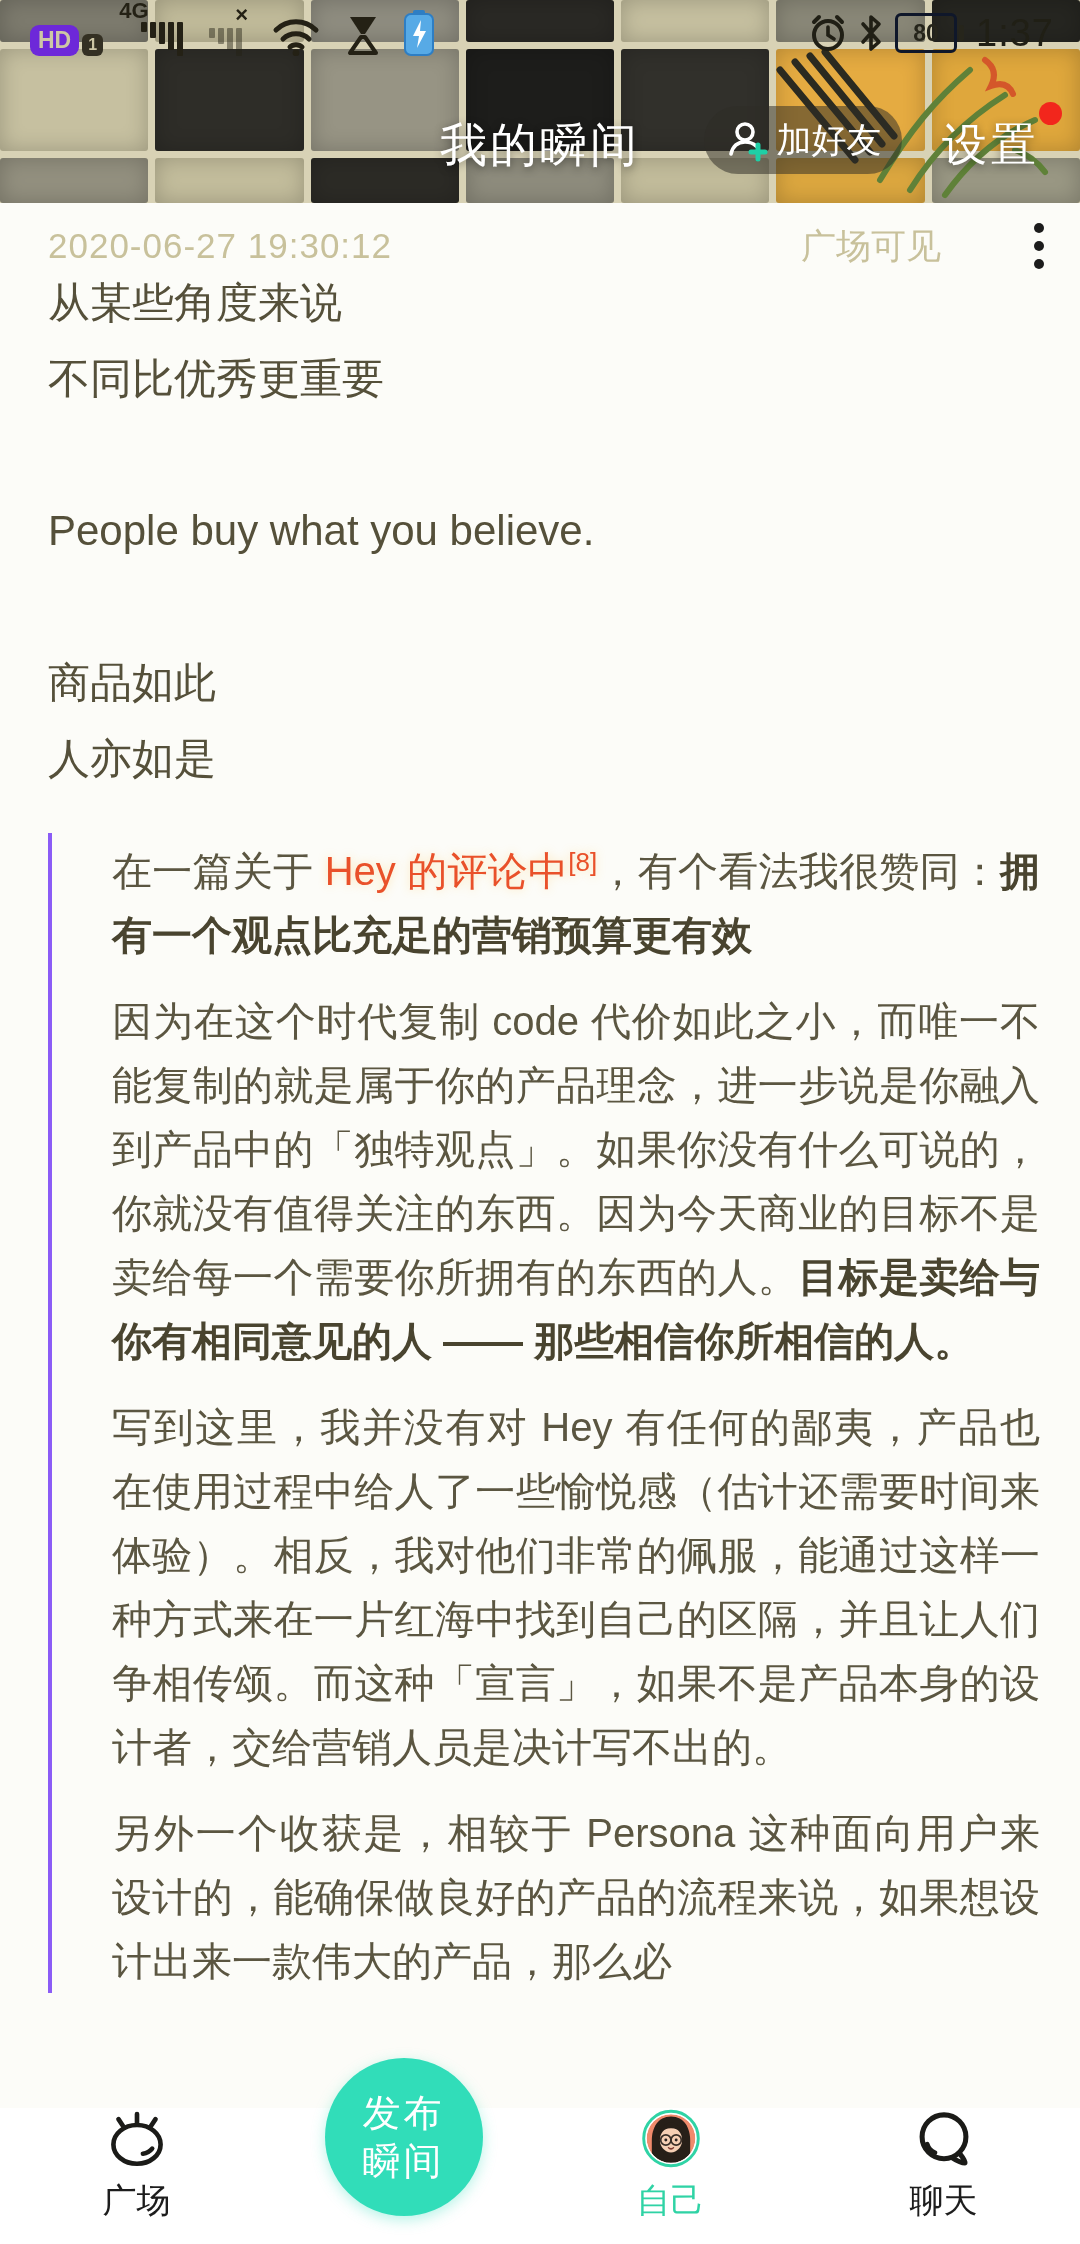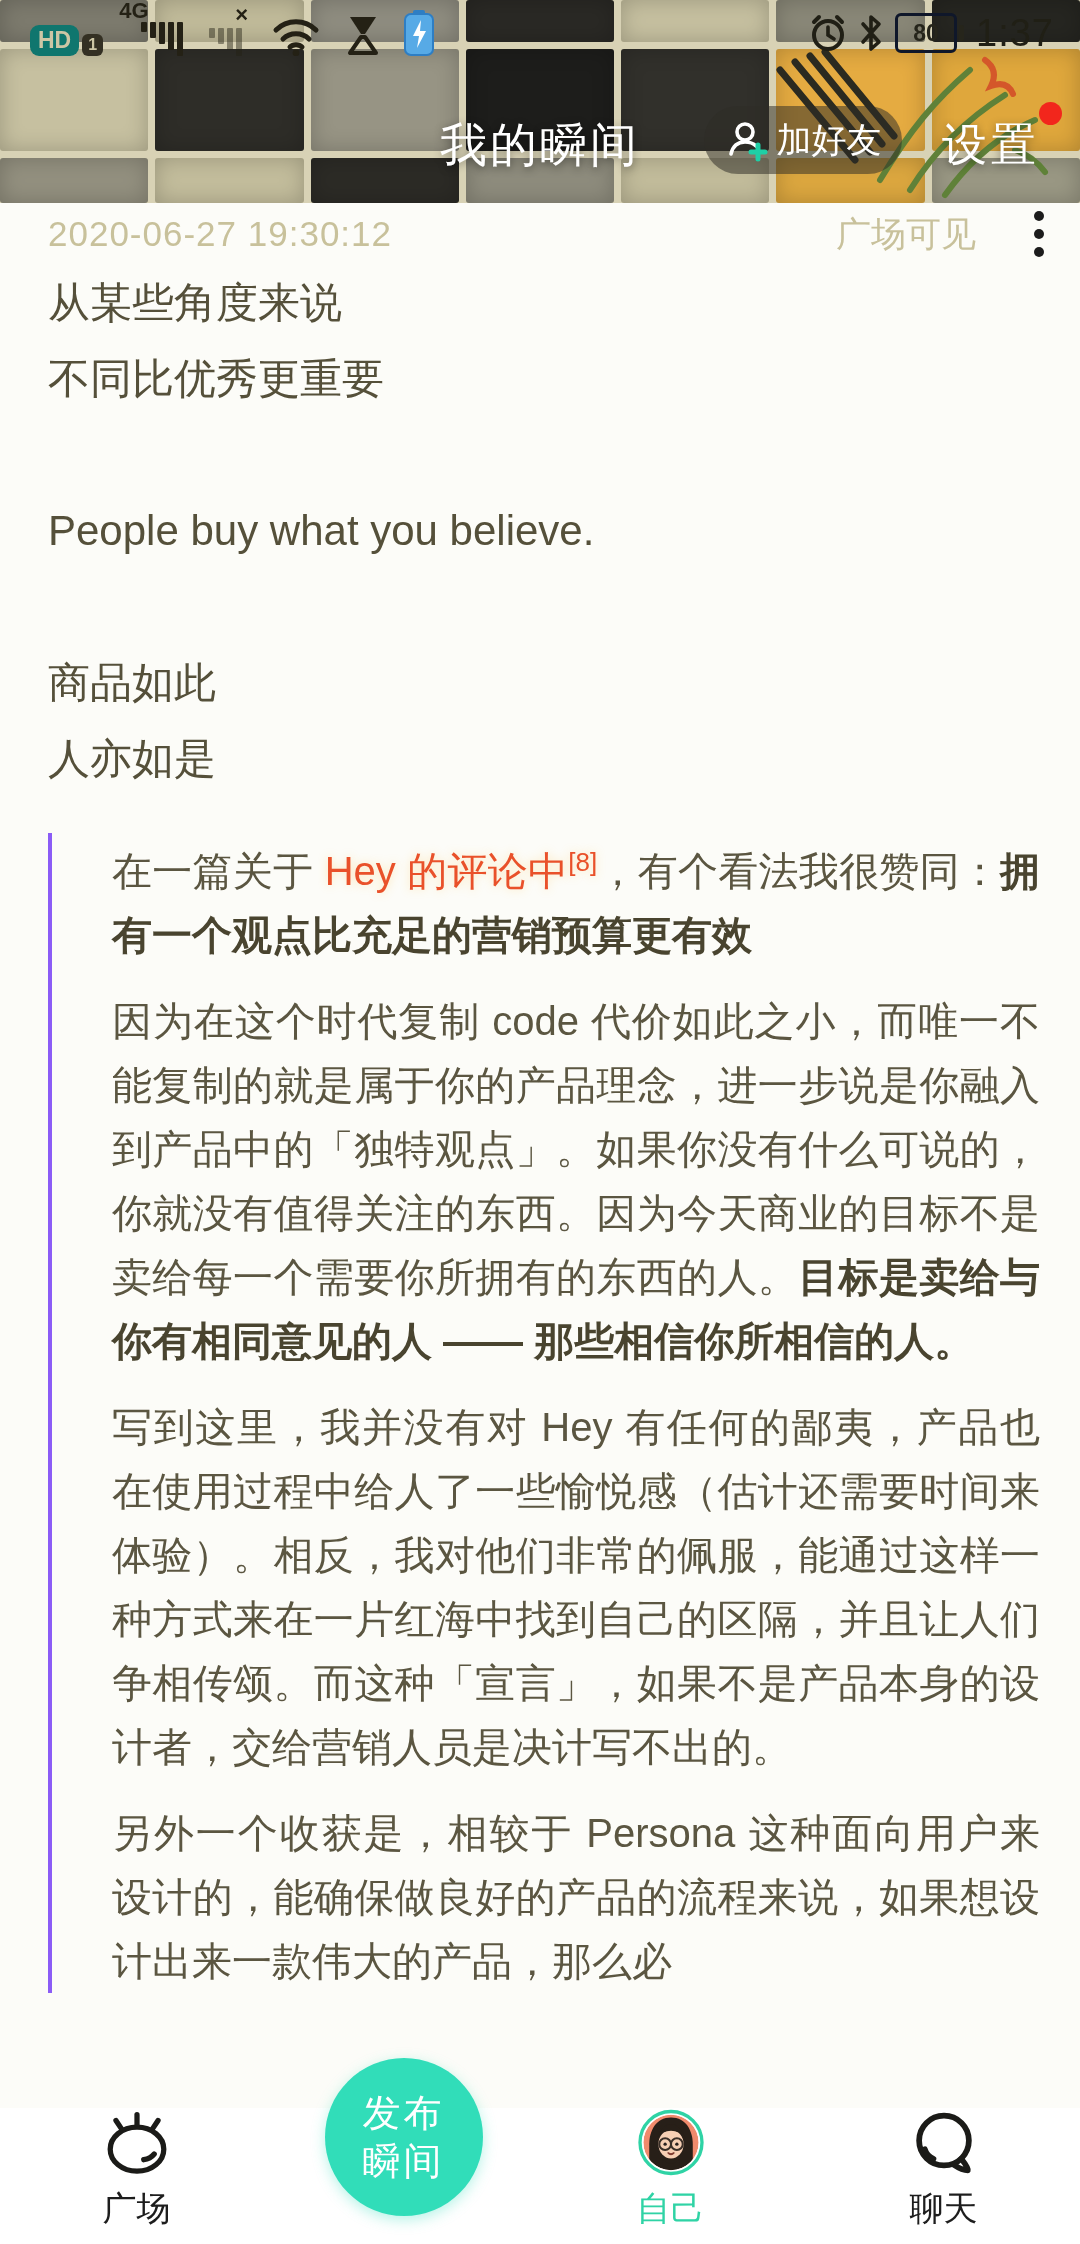--- a/index.html
+++ b/index.html
@@ -14,21 +14,21 @@
   .patch{border-radius:3px;box-shadow:inset 0 0 22px rgba(0,0,0,.22);
          background-image:radial-gradient(circle at 35% 30%,rgba(255,255,255,.10),rgba(0,0,0,.10));}
   .scribble{position:absolute;left:760px;top:40px;width:310px;height:163px;pointer-events:none;}
 
   
   .statusbar{position:absolute;top:0;left:0;right:0;height:58px;display:flex;align-items:center;
              padding:8px 26px 0 30px;box-sizing:border-box;color:#201f15;}
   .sb-left{display:flex;align-items:flex-end;gap:12px;flex:1;}
   .sb-right{display:flex;align-items:center;gap:12px;}
   .hd-wrap{display:flex;align-items:flex-end;gap:3px;}
-  .hd-badge{background:#0f766e;color:#cdc6a5;font-weight:bold;font-size:23px;
+  .hd-badge{background:#6d28d9;color:#cdc6a5;font-weight:bold;font-size:23px;
             padding:4px 8px;border-radius:9px;line-height:1;}
   .hd-sub{background:#343023;color:#cdc6a5;font-weight:bold;font-size:16px;
           padding:3px 6px;border-radius:6px;line-height:1;}
   .sig{display:flex;align-items:flex-start;gap:3px;position:relative;}
   .sig i{display:block;width:6px;background:#24211573;border-radius:1px;}
   .sig.strong i{background:#242115;}
   .sig .b1{height:10px}.sig .b2{height:16px}.sig .b3{height:22px}.sig .b4{height:28px}.sig .b5{height:34px}
   .sig-tag{position:absolute;top:-24px;left:-22px;font-size:22px;font-weight:bold;color:#242115;}
   .sig-x{position:absolute;top:-26px;right:-6px;font-size:22px;font-weight:bold;color:#242115;}
   .batt80{display:flex;align-items:center;}
@@ -43,41 +43,41 @@
               font-size:47px;letter-spacing:3px;text-shadow:0 2px 8px rgba(0,0,0,.45);}
   .add-friend{position:absolute;left:704px;top:8px;width:198px;height:68px;border:none;
               border-radius:34px;background:rgba(46,44,38,.52);display:flex;align-items:center;
               justify-content:center;gap:8px;color:#fff;font-size:35px;cursor:pointer;}
   .settings{position:absolute;left:936px;top:16px;background:none;border:none;color:#fff;
             font-size:45px;letter-spacing:4px;cursor:pointer;text-shadow:0 2px 8px rgba(0,0,0,.45);}
   .red-dot{position:absolute;top:-12px;right:-16px;width:23px;height:23px;border-radius:50%;
            background:#f2261c;}
 
   
-  .meta{position:absolute;top:203px;left:0;right:0;height:62px;display:flex;align-items:center;
-        padding:0 30px 0 48px;box-sizing:border-box;}
+  .meta{position:absolute;top:215px;left:0;right:0;height:62px;display:flex;align-items:center;
+        padding:0 30px 0 48px;box-sizing:border-box;gap:35px;}
   .ts{flex:1;font-size:35px;color:#c8c19b;letter-spacing:1px;}
   .vis{font-size:35px;color:#c8c19b;margin-right:52px;}
   .more{background:none;border:none;display:flex;flex-direction:column;gap:8px;padding:6px;cursor:pointer;}
   .more i{width:10px;height:10px;border-radius:50%;background:#1c1c1c;display:block;}
 
   
   .post{position:absolute;top:265px;left:0;right:0;}
   .post-body{margin:0 40px 0 48px;font-size:42px;line-height:76px;color:#55503a;white-space:pre-line;}
   blockquote.quote{margin:36px 40px 0 48px;padding:6px 0 0 60px;border-left:4px solid #8b5cf6;
         font-size:40px;line-height:64px;color:#5b5641;text-align:justify;}
   blockquote.quote p{margin:0 0 22px 0;}
   blockquote.quote b{color:#49442f;}
   .link{color:#e9512a;text-decoration:none;text-shadow:0 0 10px rgba(255,190,60,.35);}
   sup.link{font-size:26px;line-height:0;}
 
   
   .tabbar{position:absolute;left:0;right:0;bottom:0;height:136px;background:#ffffff;display:flex;z-index:10;}
   .tab{flex:1;position:relative;display:flex;flex-direction:column;align-items:center;
-       justify-content:flex-end;padding-bottom:12px;gap:10px;background:none;border:none;cursor:pointer;}
+       justify-content:flex-end;padding-bottom:20px;gap:10px;background:none;border:none;cursor:pointer;}
   .tab svg{display:block;}
   .tab-label{font-size:34px;color:#1d1d1d;}
   .tab.active .tab-label{color:#2fd3a5;}
   .publish-btn{position:absolute;left:50%;transform:translateX(-50%);top:-50px;width:158px;height:158px;
        border-radius:50%;background:#31ddb9;border:none;color:#fff;display:flex;flex-direction:column;
        align-items:center;justify-content:center;font-size:38px;line-height:48px;letter-spacing:3px;
        z-index:11;cursor:pointer;box-shadow:0 4px 14px rgba(49,221,185,.35);}
 </style>
 </head>
 <body>

